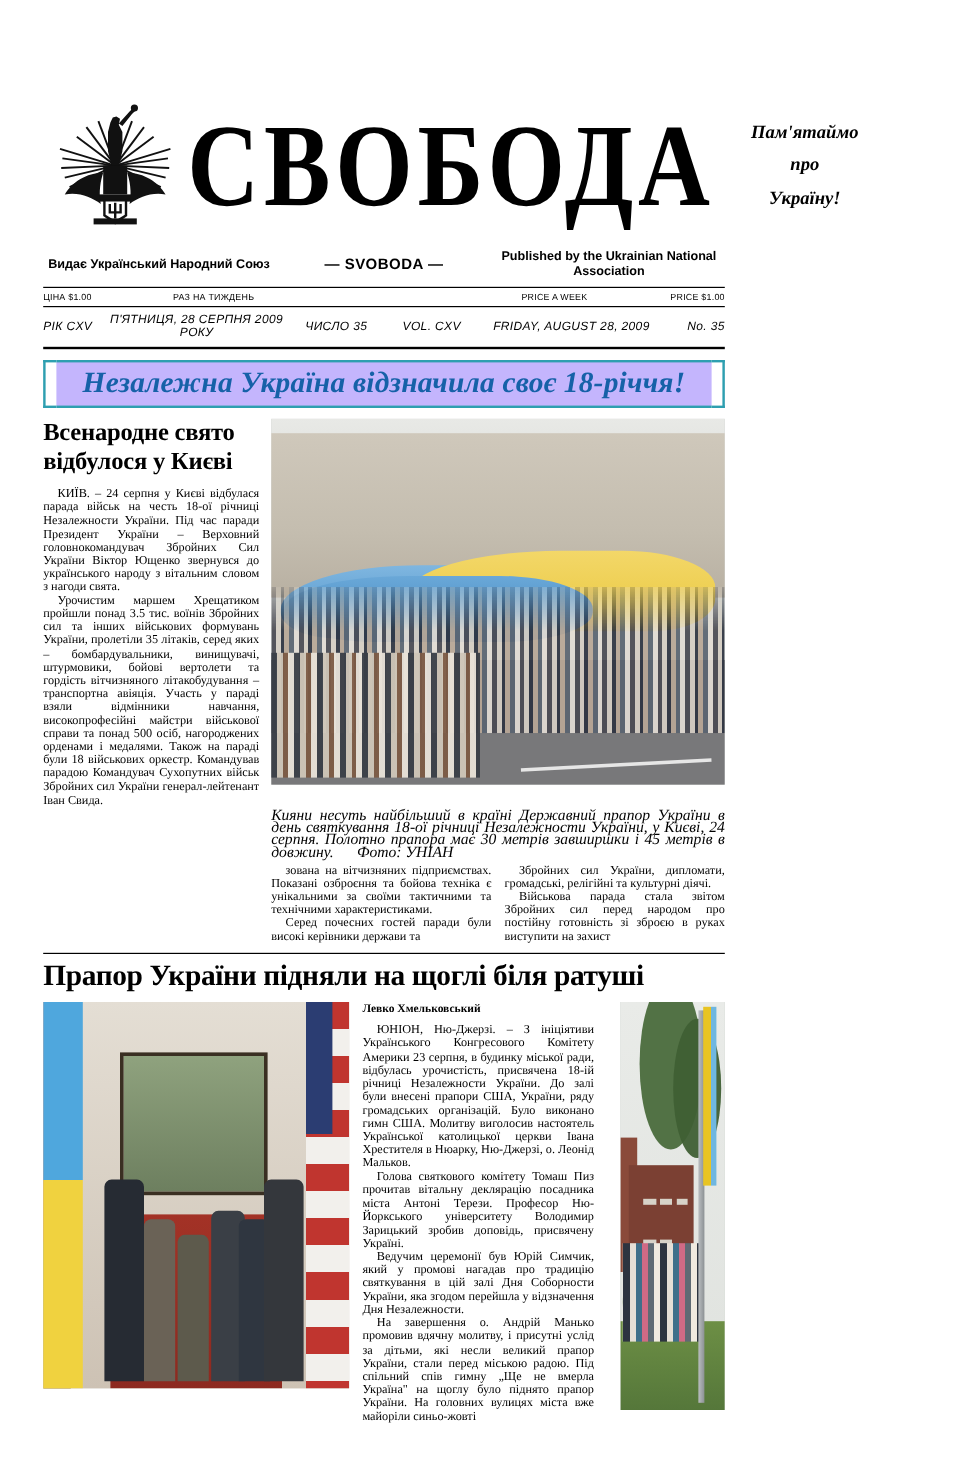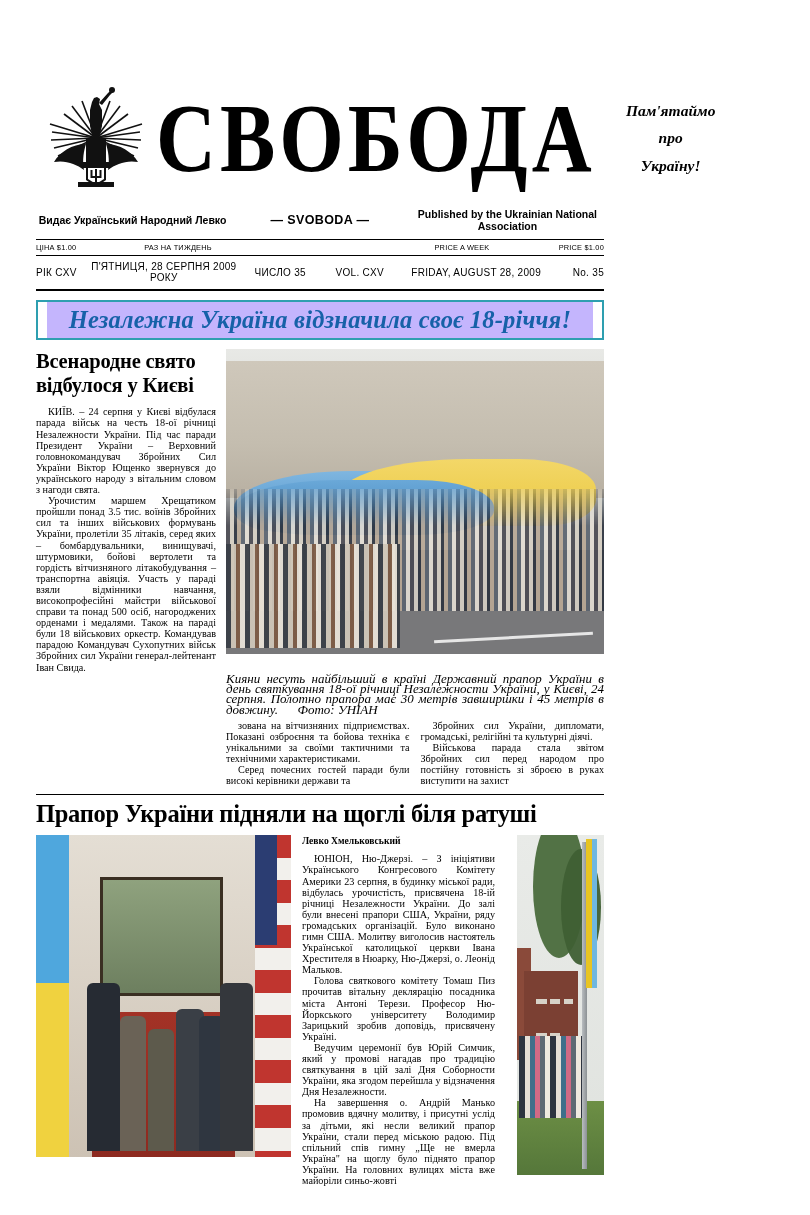--- a/index.html
+++ b/index.html
@@ -51,25 +51,26 @@
     border-top:1px solid #000;border-bottom:1px solid #000;
   }
   .priceline span{white-space:nowrap;}
   .pl-1{flex:0 0 12%;text-align:left;}
   .pl-2{flex:0 0 26%;text-align:center;}
   .pl-3{flex:0 0 24%;}
   .pl-4{flex:0 0 26%;text-align:center;}
   .pl-5{flex:0 0 12%;text-align:right;}
 
   .dateline{
-    display:flex;align-items:center;justify-content:flex-end;
+    display:flex;align-items:center;justify-content:flex-start;
     font-family:"Liberation Sans", sans-serif;
     font-size:10px;letter-spacing:.3px;
     padding:5px 0 6px 0;
     border-bottom:2px solid #000;
+    font-style:italic;
   }
   .dl-1{flex:0 0 9%;text-align:left;}
   .dl-2{flex:0 0 27%;text-align:center;}
   .dl-3{flex:0 0 14%;text-align:center;}
   .dl-4{flex:0 0 14%;text-align:center;}
   .dl-5{flex:0 0 27%;text-align:center;}
   .dl-6{flex:0 0 9%;text-align:right;}
 
   
   .banner{
@@ -255,21 +256,21 @@
     </div>
 
     <div class="slogan">
       <div>Пам'ятаймо</div>
       <div>про</div>
       <div>Україну!</div>
     </div>
   </div>
 
   <div class="subline">
-    <div class="l">Видає Український Народний Левко</div>
+    <div class="l">Видає Український Народний Союз</div>
     <div class="c">— SVOBODA —</div>
     <div class="r">Published by the Ukrainian National Association</div>
   </div>
 
   <div class="priceline">
     <span class="pl-1">ЦІНА $1.00</span>
     <span class="pl-2">РАЗ НА ТИЖДЕНЬ</span>
     <span class="pl-3"></span>
     <span class="pl-4">PRICE A WEEK</span>
     <span class="pl-5">PRICE $1.00</span>

